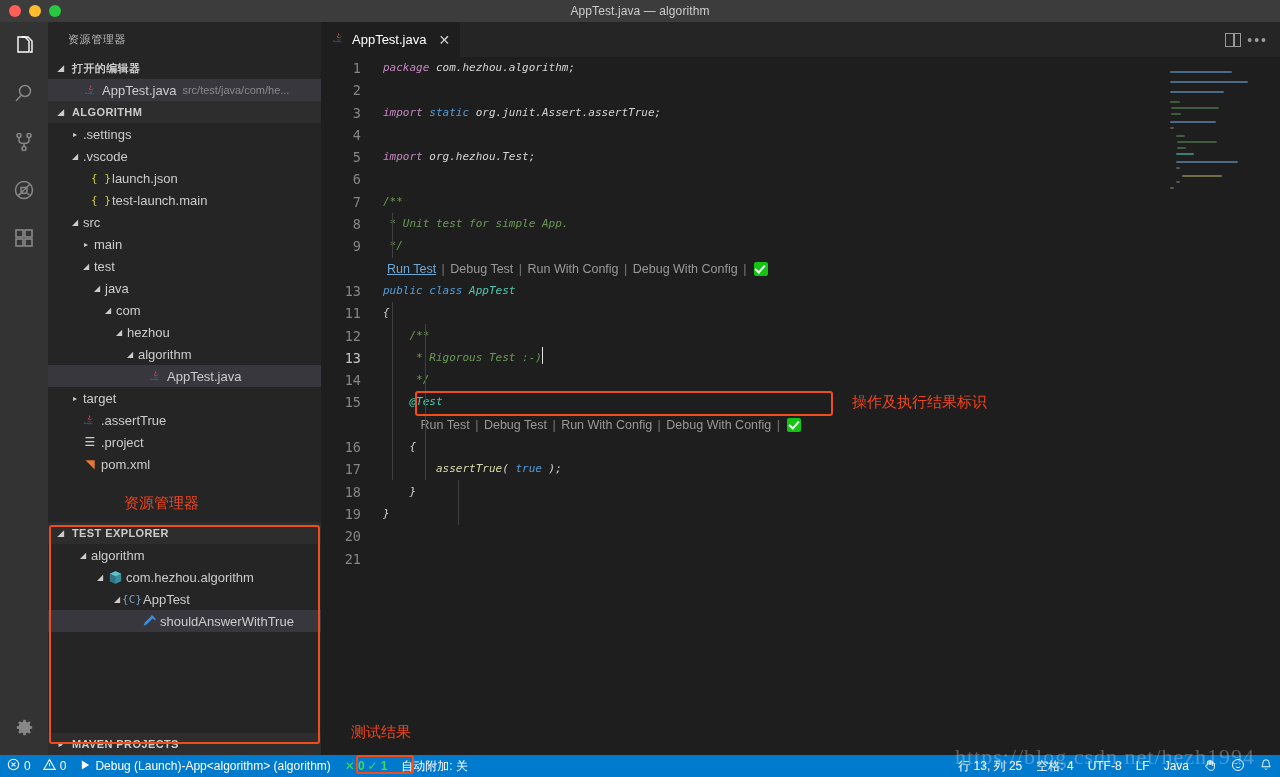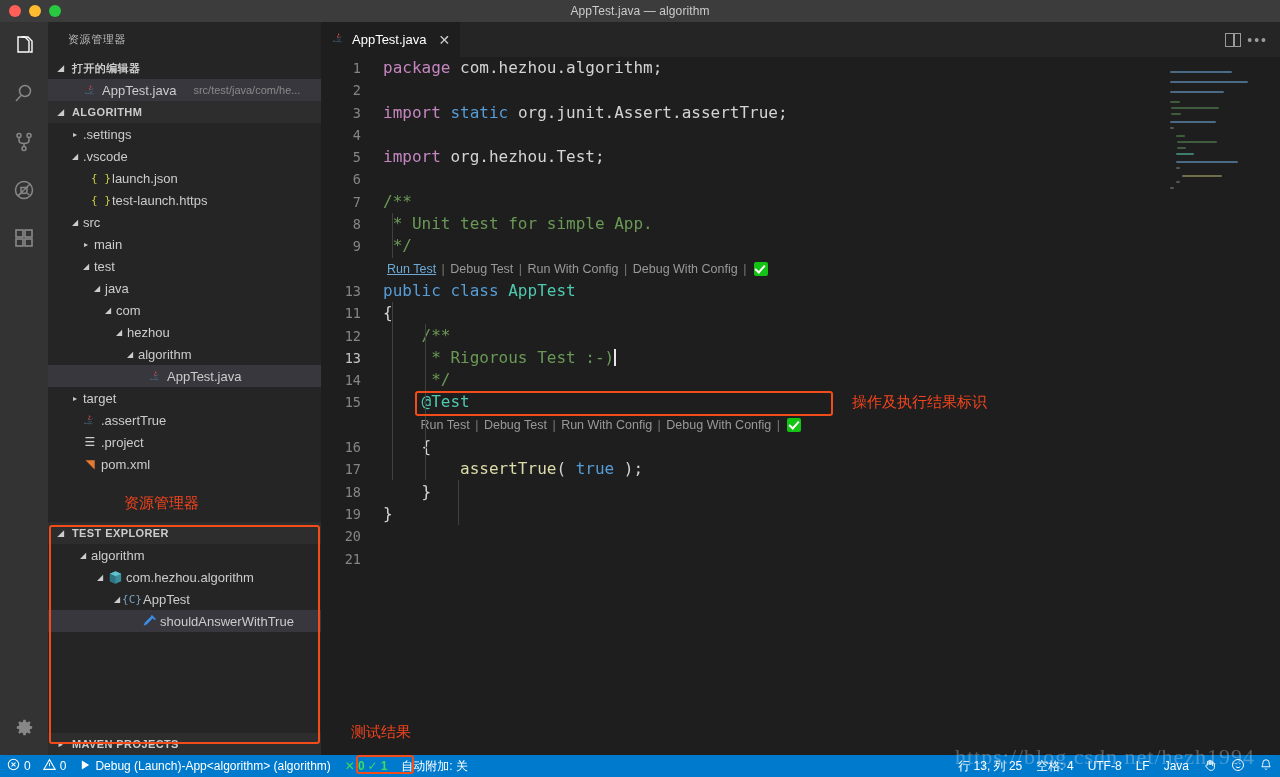--- a/index.html
+++ b/index.html
@@ -53,21 +53,21 @@
   .section-head.shaded{ background:#2d2d2e; }
   .twisty{ width:14px; text-align:center; font-size:9px; color:#cccccc; flex:none;}
   .row{
     height:22px; display:flex; align-items:center; font-size:13px;
     color:#cccccc; white-space:nowrap; cursor:pointer;
   }
   .row.sel{ background:#37373d; }
   .row .arrow{ width:12px; font-size:8px; color:#cccccc; text-align:center; flex:none; }
   .row .ico{ width:18px; flex:none; display:flex; align-items:center; justify-content:center; }
   .row .lbl{ padding-left:2px; }
-  .row .desc{ color:#8a8a8a; font-size:11px; padding-left:17px; }
+  .row .desc{ color:#8a8a8a; font-size:11px; padding-left:6px; }
   .json-ico{ color:#cbcb41; font-size:11px; font-family:"DejaVu Sans Mono",monospace; }
   .proj-ico{ color:#cccccc; font-size:12px; }
   .pom-ico{ color:#e37933; font-size:12px; }
   .cls-ico{ color:#7b9fbb; font-size:11px; font-family:"DejaVu Sans Mono",monospace; }
 
   
   .editor{
     position:absolute; left:321px; top:22px; width:959px; height:733px;
     background:#1e1e1e;
   }
@@ -83,21 +83,21 @@
   .dots{ letter-spacing:2px; color:#9a9a9a; font-size:14px; line-height:1; }
 
   .codearea{ position:relative; height:698px; overflow:hidden; font-family:"DejaVu Sans Mono",monospace; }
   .gutter{ position:absolute; left:0; top:0; width:62px; }
   .ln{
     height:22.3px; line-height:22.3px; text-align:right; padding-right:22px;
     color:#858585; font-size:13.5px;
   }
   .ln.cur{ color:#c6c6c6; }
   .codelines{ position:absolute; left:62px; top:0; right:0; }
-  .cl{ height:22.3px; line-height:22.3px; font-size:16px; white-space:pre; }
+  .cl{ height:22.3px; line-height:22.3px; font-size:11px; white-space:pre;font-style:italic; }
   .kw{ color:#569cd6; }
   .kw2{ color:#c586c0; }
   .typ{ color:#4ec9b0; }
   .cmt{ color:#6a9955; }
   .fn{ color:#dcdcaa; }
   .pl{ color:#d4d4d4; }
   .ann{ color:#4ec9b0; }
 
   .codelens{
     height:22.3px; line-height:22.3px; font-family:"Liberation Sans",sans-serif;
@@ -259,21 +259,21 @@
           <span class="ico">
             <span class="json-ico">{ }</span>
           </span>
           <span class="lbl">launch.json</span>
         </div>
         <div class="row" style="padding-left: 32px;">
           <span class="arrow"></span>
           <span class="ico">
             <span class="json-ico">{ }</span>
           </span>
-          <span class="lbl">test-launch.https</span>
+          <span class="lbl">test-launch.main</span>
         </div>
         <div class="row" style="padding-left: 21px;">
           <span class="arrow">◢</span>
           <span class="lbl">src</span>
         </div>
         <div class="row" style="padding-left: 32px;">
           <span class="arrow">▸</span>
           <span class="lbl">main</span>
         </div>
         <div class="row" style="padding-left: 32px;">

